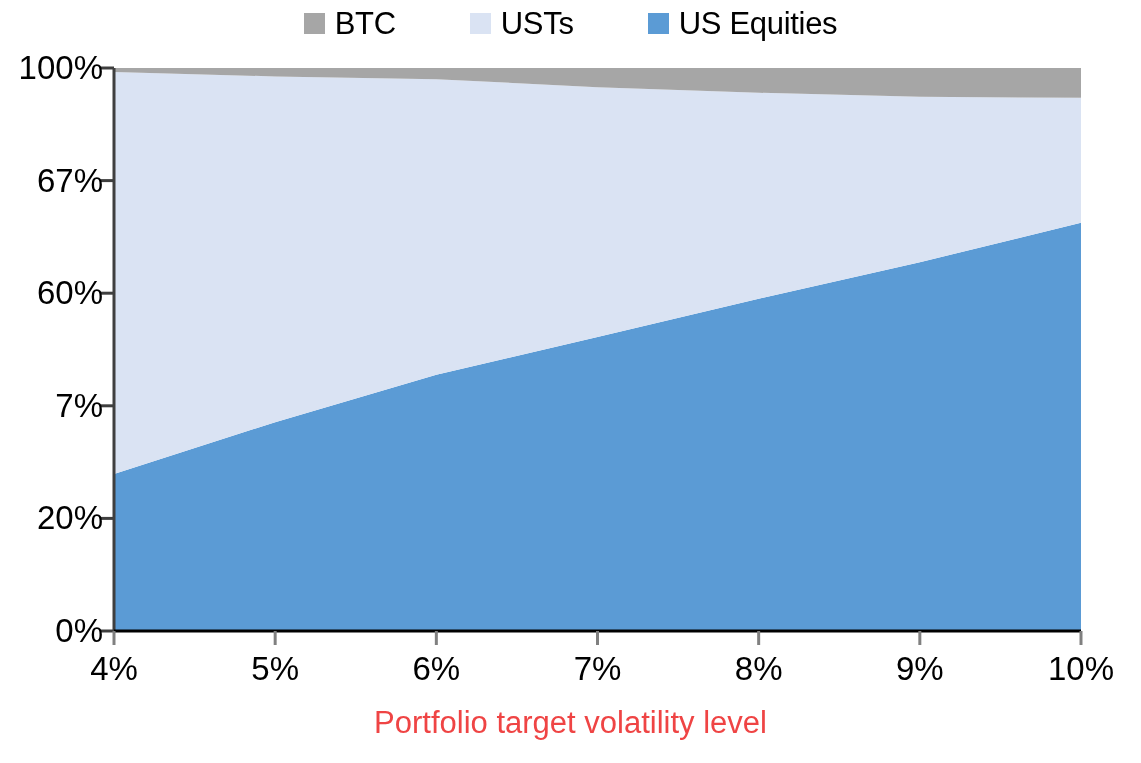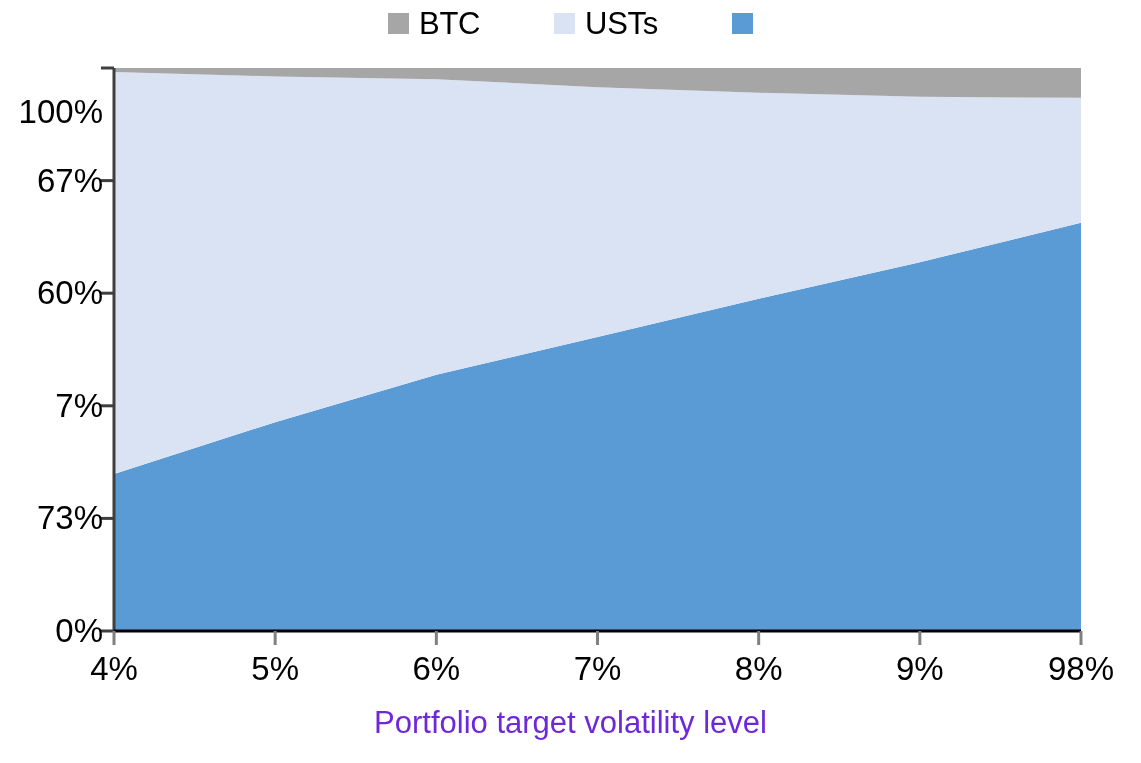--- a/index.html
+++ b/index.html
@@ -105,39 +105,40 @@
   }
 
   .x-axis-title {
     position: absolute;
     left: 0;
     top: 706px;
     width: 1141px;
     text-align: center;
     font-size: 31px;
     line-height: 34px;
-    color: #6d28d9;
+    color: #ef4444;
   }
 </style>
 </head>
 <body>
 
 <div id="chart-root">
 
   <div class="legend">
     <div class="legend-item">
       <span class="legend-swatch" style="background:#A6A6A6;"></span>
       <span class="legend-label">BTC</span>
     </div>
     <div class="legend-item">
       <span class="legend-swatch" style="background:#DAE3F3;"></span>
       <span class="legend-label">USTs</span>
     </div>
     <div class="legend-item">
       <span class="legend-swatch" style="background:#5B9BD5;"></span>
+      <span class="legend-label">US Equities</span>
     </div>
   </div>
 
   <div class="plot-wrap">
     <svg class="plot-svg" width="1141" height="763" viewBox="0 0 1141 763">
       <g id="series-layer">
           <path d="M114.00 473.92 L275.17 422.13 L436.33 374.83 L597.50 337.11 L758.67 298.83 L919.83 262.23 L1081.00 222.82 L1081.00 631.00 L919.83 631.00 L758.67 631.00 L597.50 631.00 L436.33 631.00 L275.17 631.00 L114.00 631.00 Z" fill="#5B9BD5" stroke="none" shape-rendering="geometricPrecision"></path>
           <path d="M114.00 71.94 L275.17 76.45 L436.33 79.26 L597.50 87.14 L758.67 92.77 L919.83 96.71 L1081.00 97.84 L1081.00 222.82 L919.83 262.23 L758.67 298.83 L597.50 337.11 L436.33 374.83 L275.17 422.13 L114.00 473.92 Z" fill="#DAE3F3" stroke="none" shape-rendering="geometricPrecision"></path>
           <path d="M114.00 68.00 L275.17 68.00 L436.33 68.00 L597.50 68.00 L758.67 68.00 L919.83 68.00 L1081.00 68.00 L1081.00 97.84 L919.83 96.71 L758.67 92.77 L597.50 87.14 L436.33 79.26 L275.17 76.45 L114.00 71.94 Z" fill="#A6A6A6" stroke="none" shape-rendering="geometricPrecision"></path>
         </g>
@@ -155,33 +156,33 @@
           <line x1="436.3333333333333" y1="631" x2="436.3333333333333" y2="645" stroke="#808080" stroke-width="3"></line>
           <line x1="597.5" y1="631" x2="597.5" y2="645" stroke="#808080" stroke-width="3"></line>
           <line x1="758.6666666666666" y1="631" x2="758.6666666666666" y2="645" stroke="#808080" stroke-width="3"></line>
           <line x1="919.8333333333334" y1="631" x2="919.8333333333334" y2="645" stroke="#808080" stroke-width="3"></line>
           <line x1="1081" y1="631" x2="1081" y2="645" stroke="#808080" stroke-width="3"></line>
         </g>
     </svg>
   </div>
 
   <div class="y-labels" id="y-labels">
-      <span style="top: 51px; margin-top: 44px;">100%</span>
+      <span style="top: 51px;">100%</span>
       <span style="top: 163.6px;">67%</span>
       <span style="top: 276.2px; margin-left: 12px;">60%</span>
       <span style="top: 388.8px;">7%</span>
-      <span style="top: 501.4px;">73%</span>
+      <span style="top: 501.4px;">20%</span>
       <span style="top: 614px;">0%</span>
     </div>
 
   <div class="x-labels" id="x-labels">
       <span style="left: 114px;">4%</span>
       <span style="left: 275.167px;">5%</span>
       <span style="left: 436.333px;">6%</span>
       <span style="left: 597.5px;">7%</span>
       <span style="left: 758.667px;">8%</span>
       <span style="left: 919.833px;">9%</span>
-      <span style="left: 1081px;">98%</span>
+      <span style="left: 1081px;">10%</span>
     </div>
 
   <div class="x-axis-title">Portfolio target volatility level</div>
 
 </div>
 
 </body></html>

